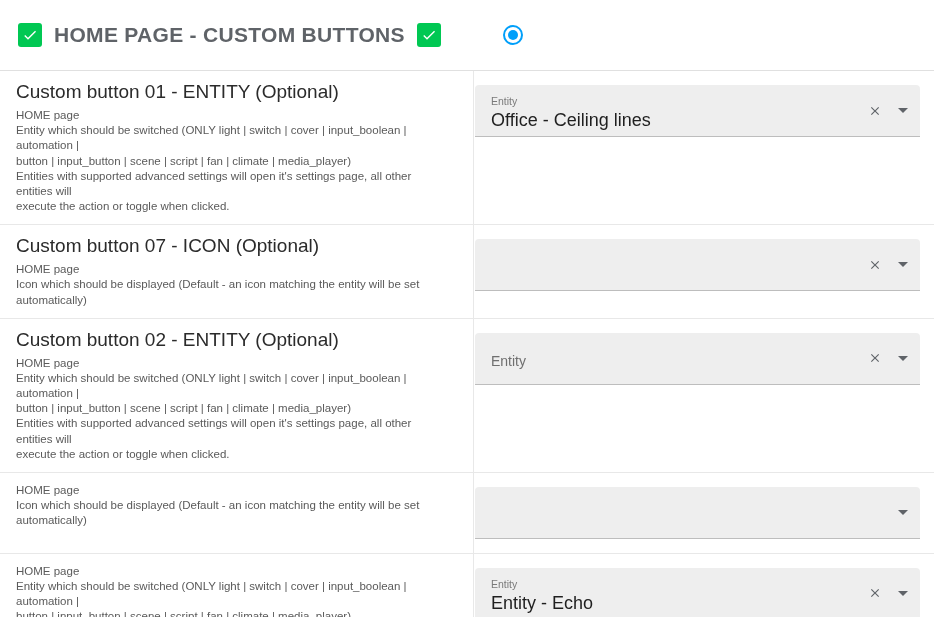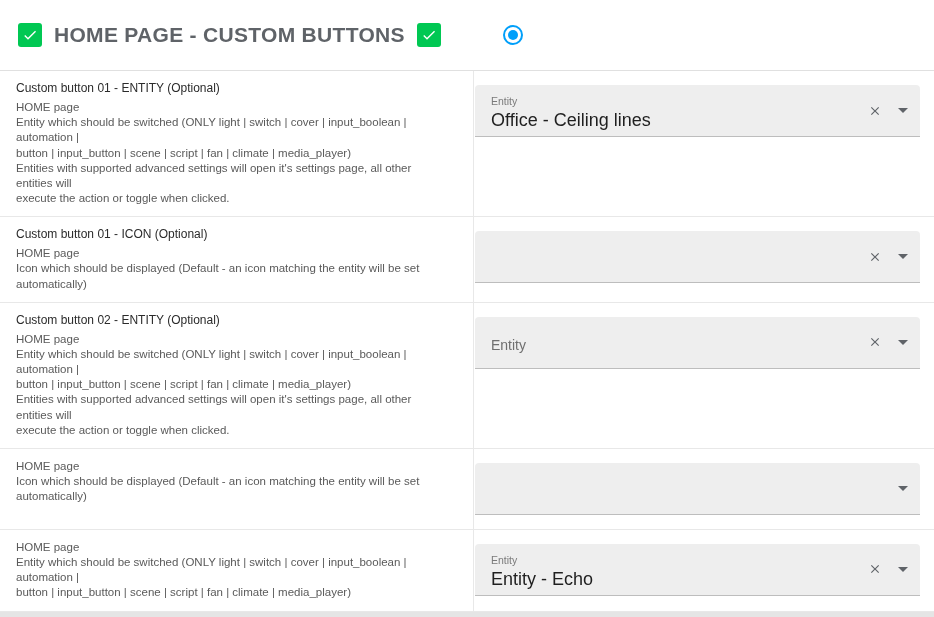--- a/index.html
+++ b/index.html
@@ -7,21 +7,21 @@
     margin: 0;
     padding: 0;
     background: #ffffff;
     font-family: "Liberation Sans", sans-serif;
   }
   #page {
     width: 934px;
     height: 617px;
     position: relative;
     overflow: hidden;
-    background: #e5e5e5;
+    background: #0ea5e9;
   }
 
   
   .header {
     height: 71px;
     display: flex;
     align-items: center;
     padding-left: 18px;
     border-bottom: 1px solid #e0e0e0;
     background: #ffffff;
@@ -70,21 +70,21 @@
     min-height: 78px;
     background: #ffffff;
   }
   .row-left {
     width: 474px;
     flex: 0 0 474px;
     padding: 10px 26px 10px 16px;
     border-right: 1px solid #e8e8e8;
   }
   .row-label {
-    font-size: 12px;
+    font-size: 19px;
     color: #2b2b2b;
     margin-bottom: 5px;
   }
   .row-desc {
     font-size: 11.5px;
     color: #5a5a5a;
     line-height: 1.32;
   }
   .row-desc div { margin: 0; }
 
@@ -211,21 +211,21 @@
           <span class="icon-btn">
               <span class="caret"></span>
             </span>
         </div>
       </div>
     </div>
   </div>
 
   <div class="row">
     <div class="row-left">
-      <div class="row-label">Custom button 01 - ICON (Optional)</div>
+      <div class="row-label">Custom button 07 - ICON (Optional)</div>
       <div class="row-desc">
         <div>HOME page</div>
         <div>Icon which should be displayed (Default - an icon matching the entity will be set</div>
         <div>automatically)</div>
       </div>
     </div>
     <div class="row-right">
       <div class="field">
         <div class="field-text-wrap">
           <div class="field-value"></div>

